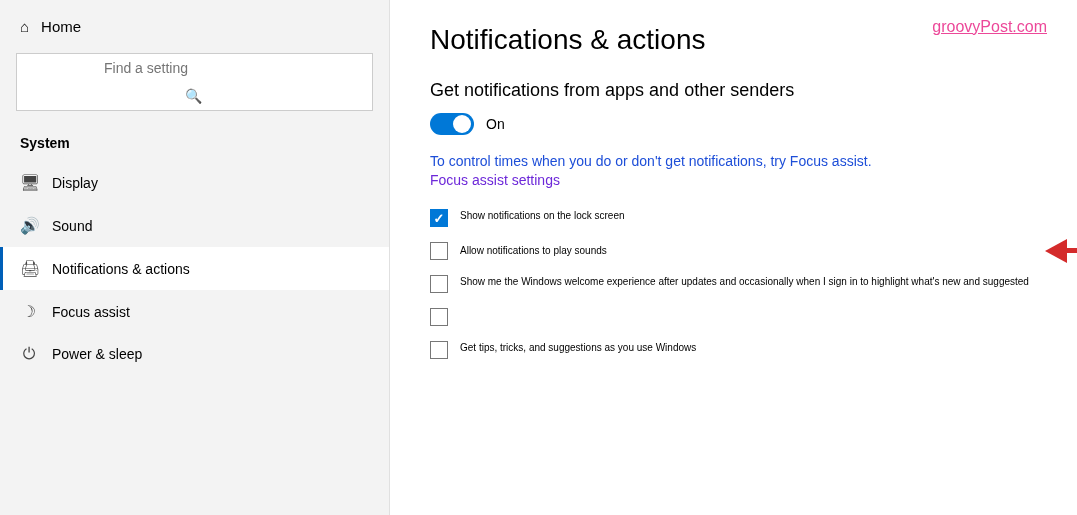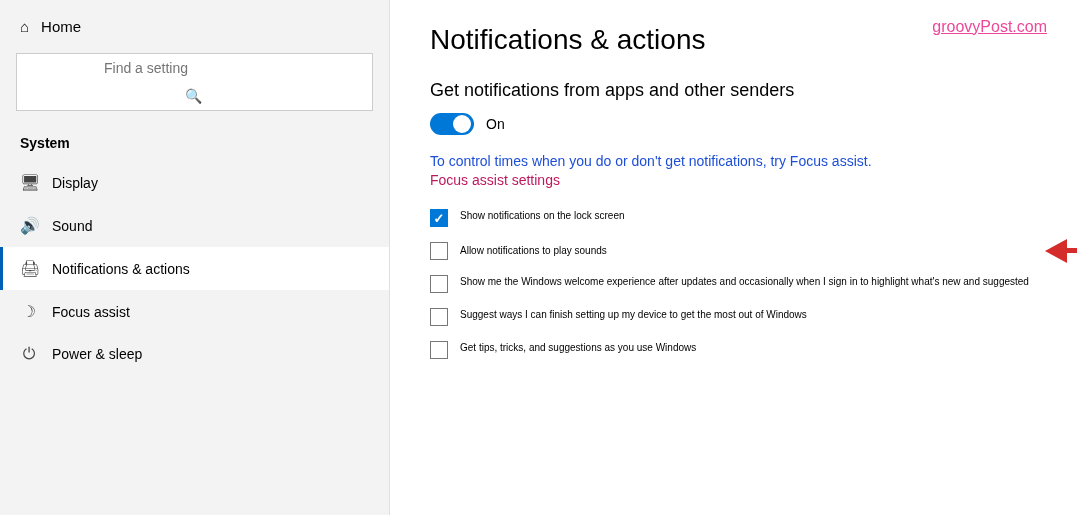--- a/index.html
+++ b/index.html
@@ -155,21 +155,21 @@
       color: #000;
     }
 
     .focus-assist-text {
       color: #1d4ed8;
       font-size: 14px;
       line-height: 1.5;
     }
 
     .focus-assist-link {
-      color: #be185d;
+      color: #6d28d9;
       cursor: pointer;
       font-size: 14px;
       margin-bottom: 20px;
       display: inline-block;
     }
 
     .checkbox-row {
       display: flex;
       align-items: flex-start;
       gap: 12px;
@@ -314,21 +314,20 @@
 
   
   <div class="checkbox-row">
     <div class="checkbox"></div>
     <span class="checkbox-label">Show me the Windows welcome experience after updates and occasionally when I sign in to highlight what's new and suggested</span>
   </div>
 
   
   <div class="checkbox-row">
     <div class="checkbox"></div>
-    <span class="checkbox-label">Suggest ways I can finish setting up my device to get the most out of Windows</span>
   </div>
 
   
   <div class="checkbox-row">
     <div class="checkbox"></div>
     <span class="checkbox-label">Get tips, tricks, and suggestions as you use Windows</span>
   </div>
 </div>
 
 </body></html>

